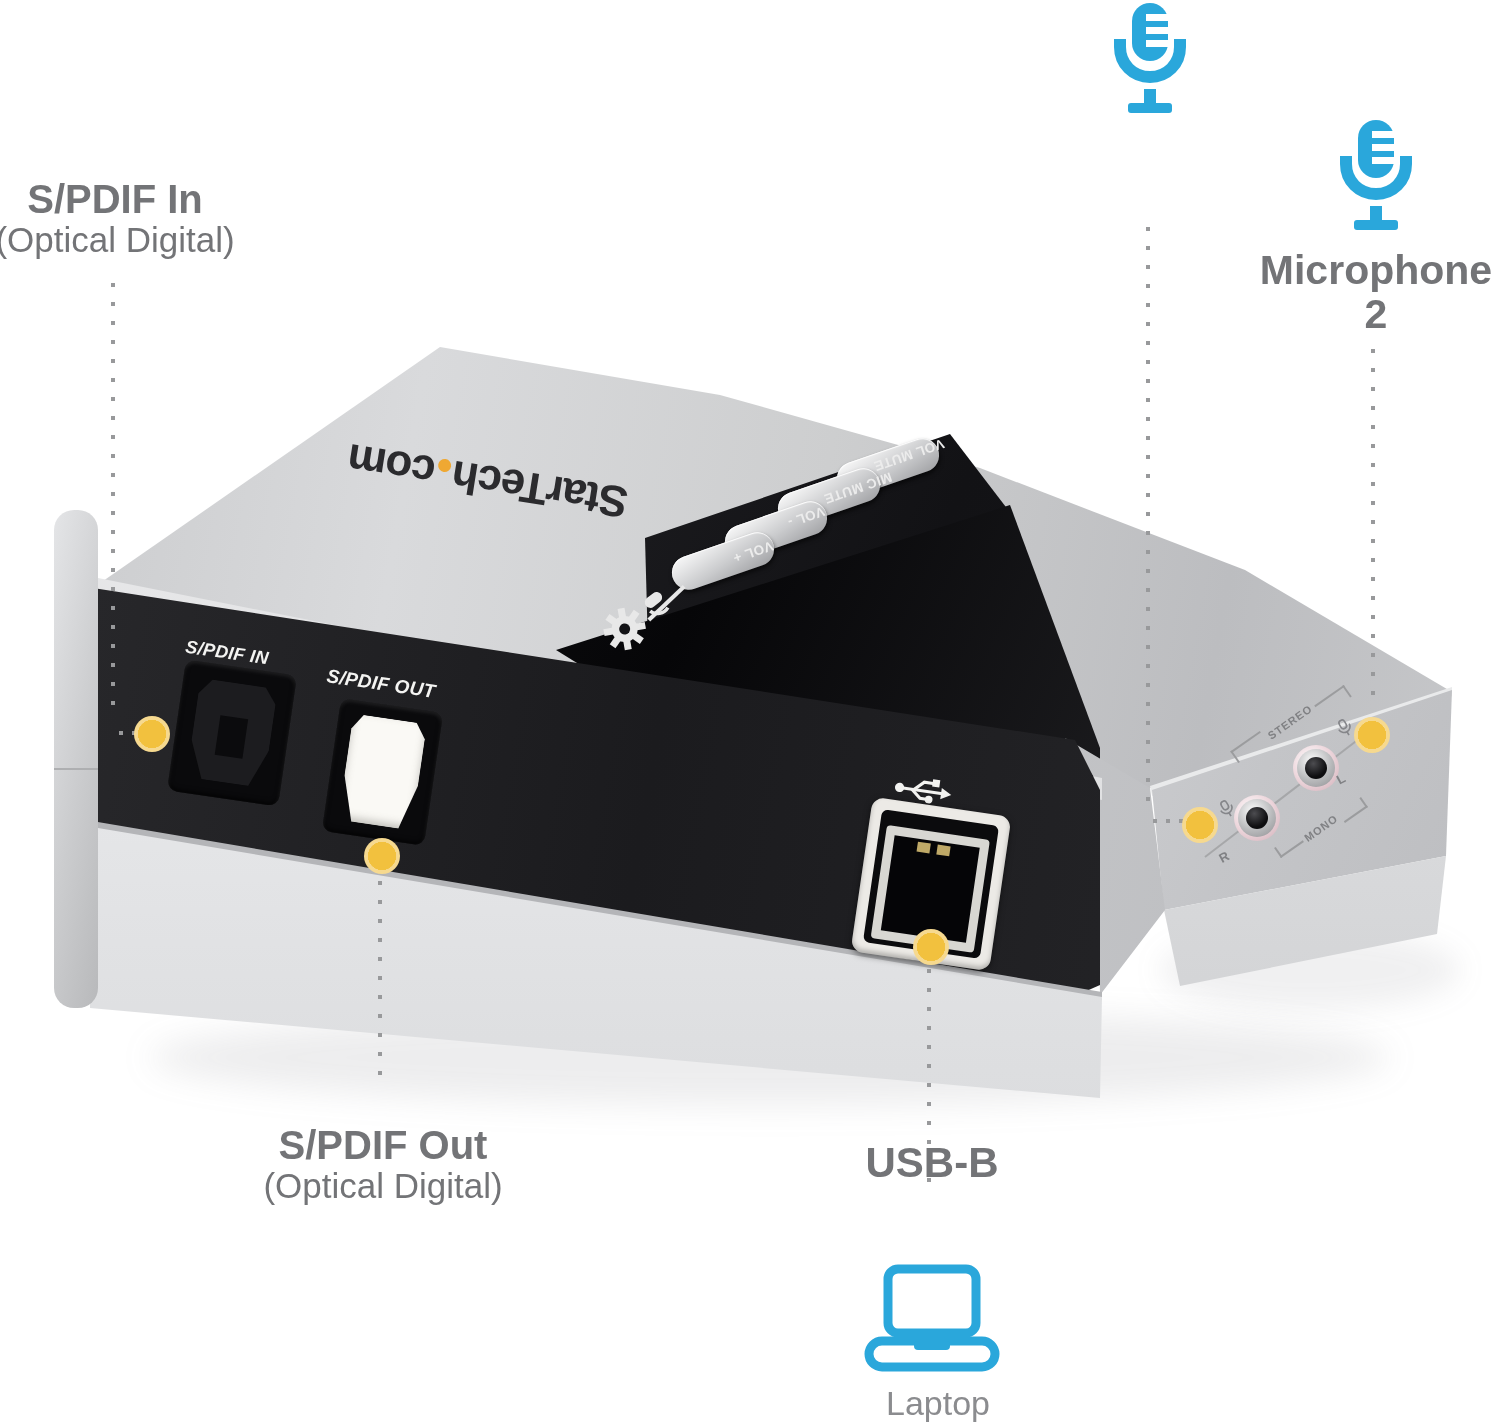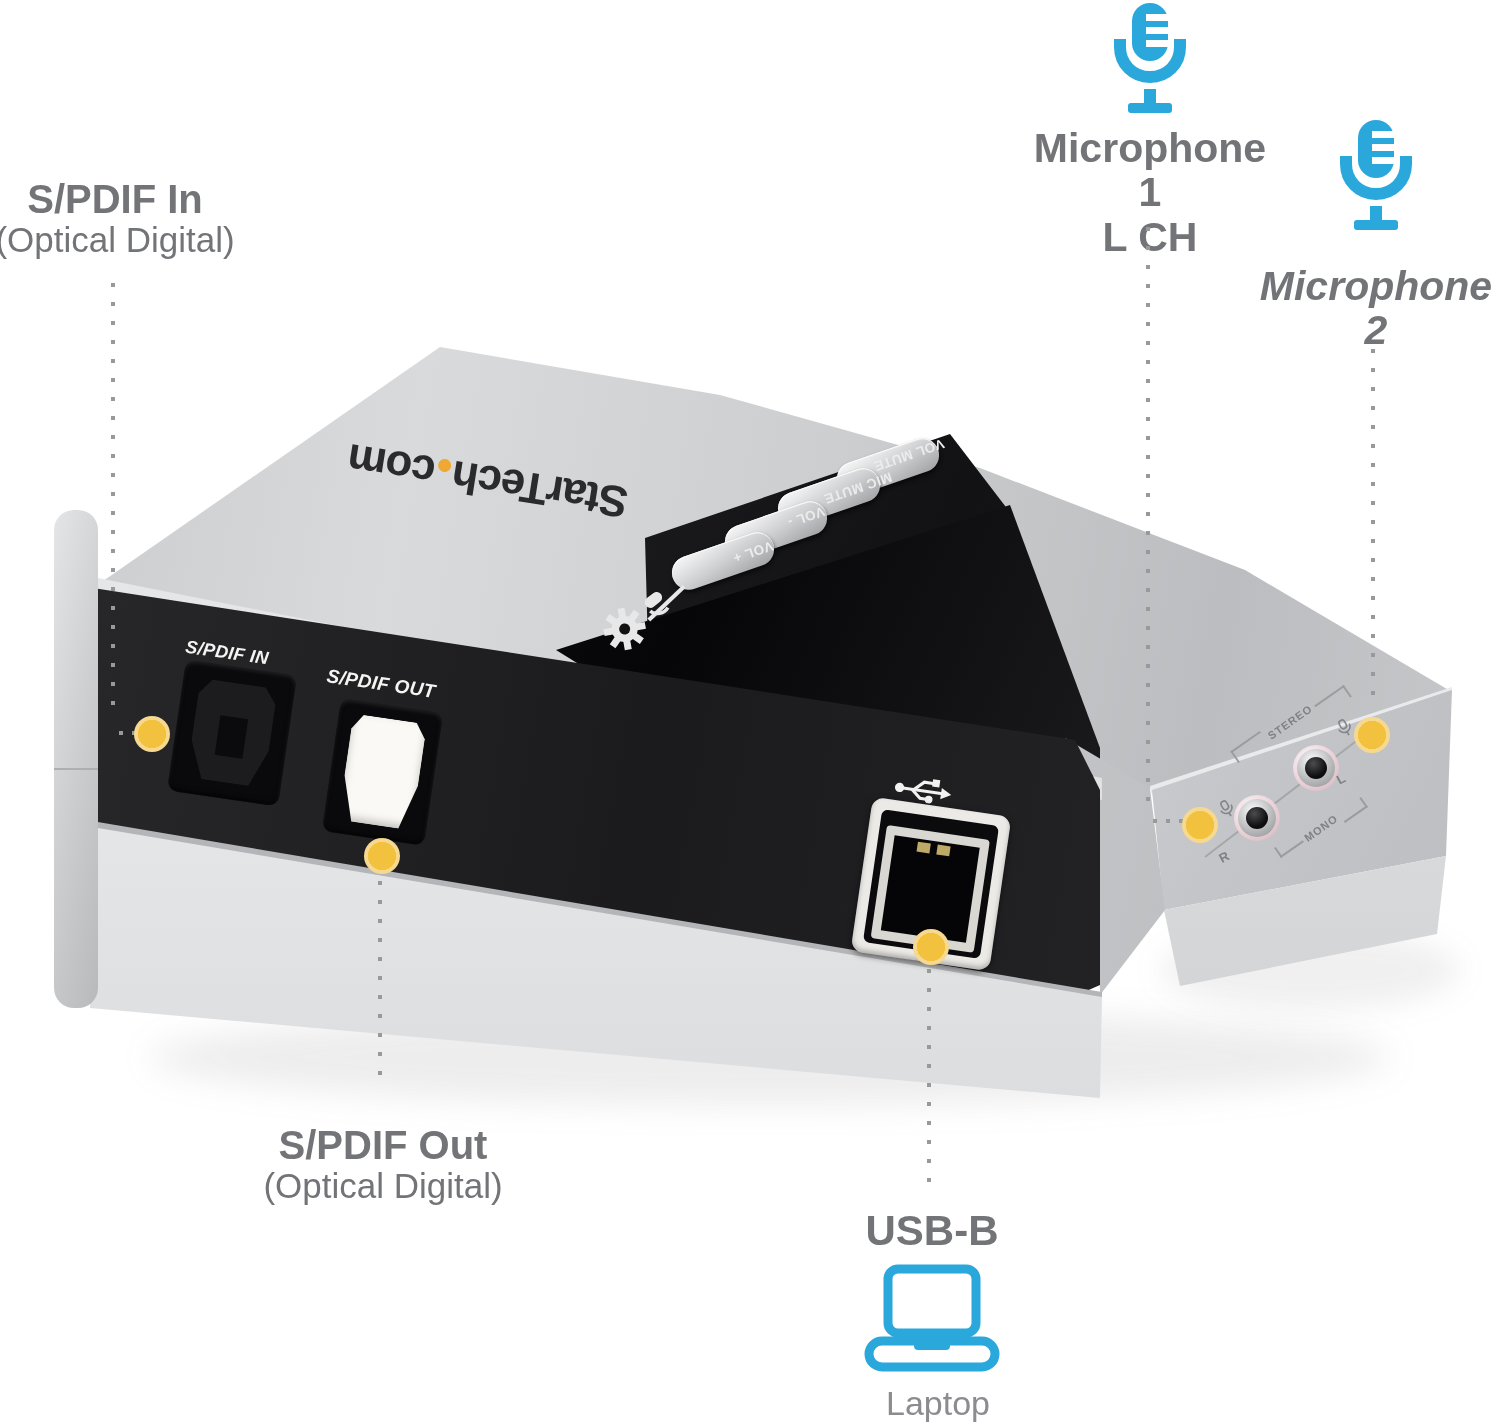--- a/index.html
+++ b/index.html
@@ -211,55 +211,51 @@
     <svg width="76" height="110" viewBox="0 0 76 110">
       <rect x="20" y="0" width="36" height="58" rx="18" fill="#2aa7db"></rect>
       <rect x="34" y="11" width="24" height="7" fill="#ffffff"></rect>
       <rect x="34" y="24" width="24" height="7" fill="#ffffff"></rect>
       <rect x="34" y="37" width="24" height="7" fill="#ffffff"></rect>
       <path d="M8 36 v8 c0 17 13 30 30 30 s30 -13 30 -30 v-8" fill="none" stroke="#2aa7db" stroke-width="12"></path>
       <rect x="32" y="86" width="12" height="14" fill="#2aa7db"></rect>
       <rect x="16" y="100" width="44" height="10" rx="3" fill="#2aa7db"></rect>
     </svg>
   </div>
-  <div class="abs" style="left:1030px;top:126px;width:240px;">
-    <div class="co-title" style="font-size:41px;">Microphone 1</div>
-    <div class="co-title" style="font-size:41px;">L CH</div>
-  </div>
   <div class="abs dotv" style="left:1145px;top:226px;height:586px;"></div>
   <div class="abs doth" style="left:1152px;top:818px;width:36px;"></div>
   <div class="abs ydot" style="left:1182px;top:807px;"></div>
 
   <div class="abs" style="left:1338px;top:120px;">
     <svg width="76" height="110" viewBox="0 0 76 110">
       <rect x="20" y="0" width="36" height="58" rx="18" fill="#2aa7db"></rect>
       <rect x="34" y="11" width="24" height="7" fill="#ffffff"></rect>
       <rect x="34" y="24" width="24" height="7" fill="#ffffff"></rect>
       <rect x="34" y="37" width="24" height="7" fill="#ffffff"></rect>
       <path d="M8 36 v8 c0 17 13 30 30 30 s30 -13 30 -30 v-8" fill="none" stroke="#2aa7db" stroke-width="12"></path>
       <rect x="32" y="86" width="12" height="14" fill="#2aa7db"></rect>
       <rect x="16" y="100" width="44" height="10" rx="3" fill="#2aa7db"></rect>
     </svg>
   </div>
-  <div class="abs" style="left:1252px;top:264px;width:248px;font-style:italic;">
+  <div class="abs" style="left:1252px;top:248px;width:248px;">
     <div class="co-title" style="font-size:41px;">Microphone 2</div>
   </div>
   <div class="abs dotv" style="left:1370px;top:348px;height:362px;"></div>
   <div class="abs ydot" style="left:1354px;top:717px;"></div>
 
   <div class="abs dotv" style="left:377px;top:880px;height:210px;"></div>
   <div class="abs ydot" style="left:364px;top:838px;"></div>
   <div class="abs" style="left:263px;top:1124px;width:240px;">
     <div class="co-title">S/PDIF Out</div>
     <div class="co-sub">(Optical Digital)</div>
   </div>
 
   <div class="abs dotv" style="left:926px;top:968px;height:228px;"></div>
   <div class="abs ydot" style="left:913px;top:929px;"></div>
-  <div class="abs" style="left:812px;top:1208px;width:240px;">
+  <div class="abs" style="left:812px;top:1140px;width:240px;">
     <div class="co-title" style="font-size:42px;">USB-B</div>
   </div>
   <div class="abs" style="left:862px;top:1264px;">
     <svg width="140" height="112" viewBox="0 0 140 112">
       <rect x="26" y="5" width="88" height="64" rx="10" fill="none" stroke="#2aa7db" stroke-width="9"></rect>
       <rect x="7" y="77" width="126" height="26" rx="13" fill="#ffffff" stroke="#2aa7db" stroke-width="9"></rect>
       <rect x="52" y="77" width="36" height="9" rx="4" fill="#2aa7db"></rect>
     </svg>
   </div>
   <div class="abs co-caption" style="left:818px;top:1384px;width:240px;">Laptop Computer</div>

